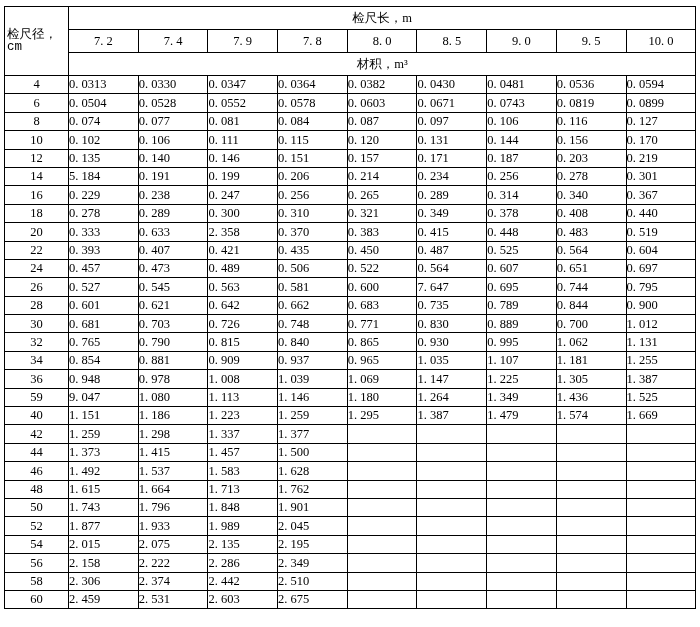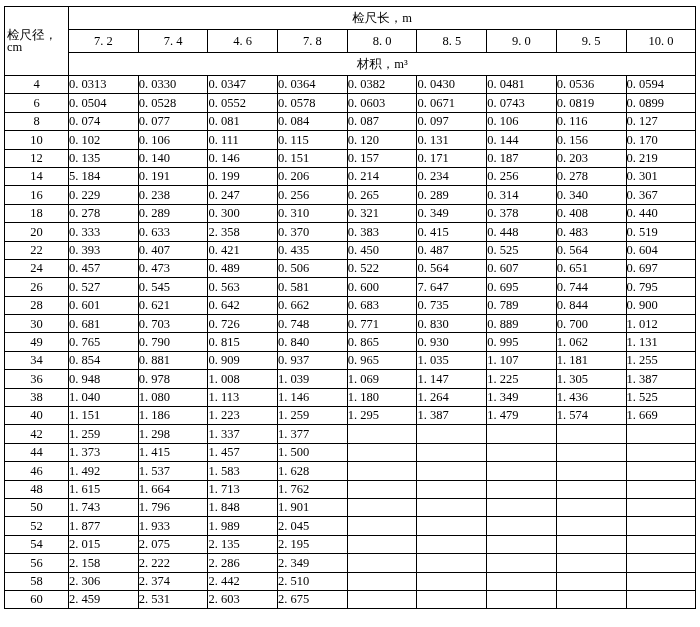--- a/index.html
+++ b/index.html
@@ -52,20 +52,21 @@
     text-align: left;
     vertical-align: middle;
     padding-left: 4px;
     padding-bottom: 2px;
     font-size: 12.5px;
   }
   .corner-inner {
     display: block;
     text-align: left;
     padding-left: 2px;
+    font-family: Liberation Mono, monospace;
   }
   .num {
     text-align: left;
     padding-left: 9px;
     height: 17.4px;
     font-size: 12.6px;
     white-space: nowrap;
   }
   .diam {
     text-align: center;
@@ -100,21 +101,21 @@
     <thead>
       <tr>
         <td rowspan="3" class="corner">
           <span class="corner-inner">检尺径，cm</span>
         </td>
         <td colspan="9" class="hdr-center hdr-span">检尺长，m</td>
       </tr>
       <tr>
         <td class="hdr-center">7. 2</td>
         <td class="hdr-center">7. 4</td>
-        <td class="hdr-center">4. 6</td>
+        <td class="hdr-center">7. 9</td>
         <td class="hdr-center">7. 8</td>
         <td class="hdr-center">8. 0</td>
         <td class="hdr-center">8. 5</td>
         <td class="hdr-center">9. 0</td>
         <td class="hdr-center">9. 5</td>
         <td class="hdr-center">10. 0</td>
       </tr>
       <tr>
         <td colspan="9" class="hdr-center hdr-span">材积，m³</td>
       </tr>
@@ -297,21 +298,21 @@
         <td class="num">0. 726</td>
         <td class="num">0. 748</td>
         <td class="num">0. 771</td>
         <td class="num">0. 830</td>
         <td class="num">0. 889</td>
         <td class="num">0. 700</td>
         <td class="num">1. 012</td>
       </tr>
 
       <tr>
-        <td class="diam">49</td>
+        <td class="diam">32</td>
         <td class="num">0. 765</td>
         <td class="num">0. 790</td>
         <td class="num">0. 815</td>
         <td class="num">0. 840</td>
         <td class="num">0. 865</td>
         <td class="num">0. 930</td>
         <td class="num">0. 995</td>
         <td class="num">1. 062</td>
         <td class="num">1. 131</td>
       </tr>
@@ -336,22 +337,22 @@
         <td class="num">1. 008</td>
         <td class="num">1. 039</td>
         <td class="num">1. 069</td>
         <td class="num">1. 147</td>
         <td class="num">1. 225</td>
         <td class="num">1. 305</td>
         <td class="num">1. 387</td>
       </tr>
 
       <tr>
-        <td class="diam">38</td>
-        <td class="num">1. 040</td>
+        <td class="diam">59</td>
+        <td class="num">9. 047</td>
         <td class="num">1. 080</td>
         <td class="num">1. 113</td>
         <td class="num">1. 146</td>
         <td class="num">1. 180</td>
         <td class="num">1. 264</td>
         <td class="num">1. 349</td>
         <td class="num">1. 436</td>
         <td class="num">1. 525</td>
       </tr>
 

